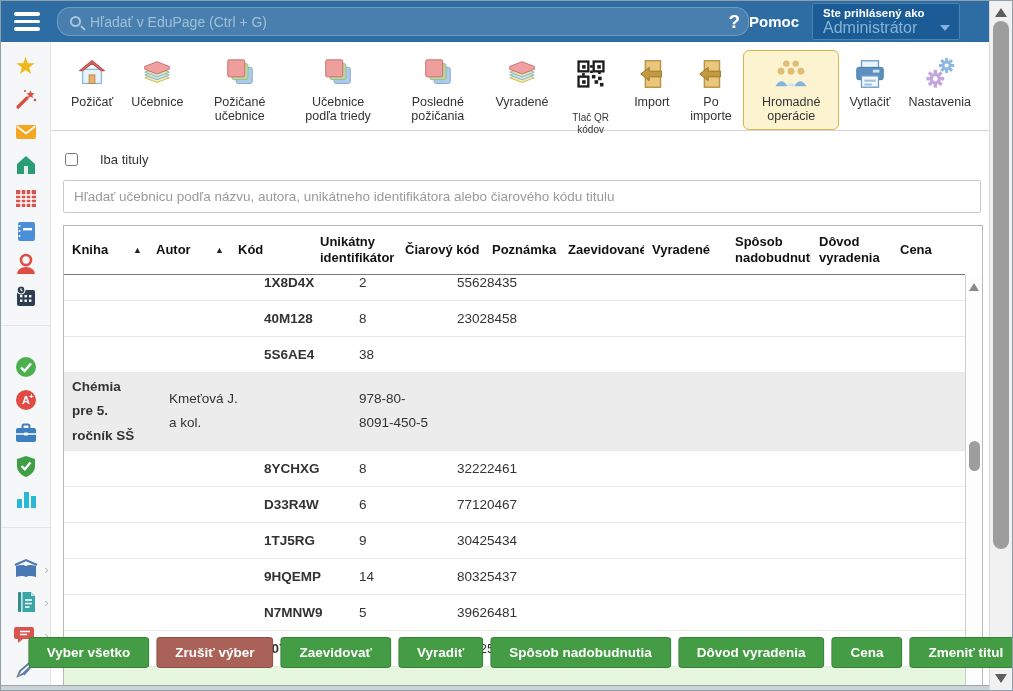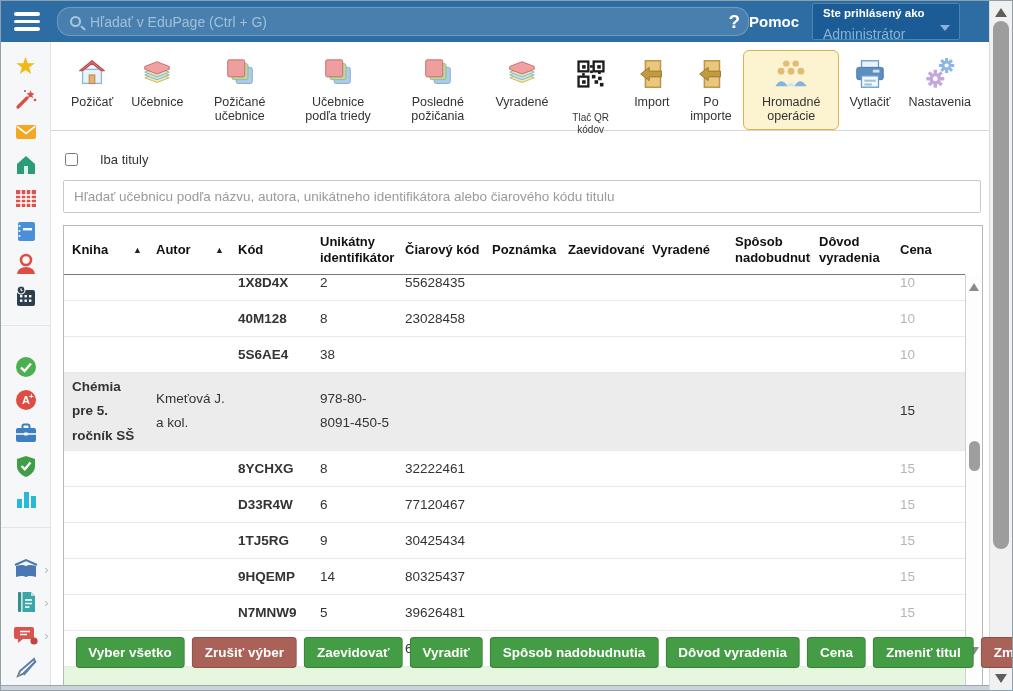--- a/index.html
+++ b/index.html
@@ -19,21 +19,21 @@
                transform:rotate(45deg); left:8px; top:9px; border-radius:1px; }
   .tsearch input { background:transparent; border:none; outline:none; color:#dce9f3; font-size:14px; width:100%; }
   .tsearch input::placeholder { color:#9fc0d8; }
   .help { position:absolute; right:190px; top:0; height:41px; display:flex; align-items:center; gap:9px; color:#fff; cursor:pointer; }
   .help .qmark { font-weight:bold; font-size:19px; }
   .help .hlabel { font-weight:bold; font-size:15px; }
   .account { position:absolute; right:29px; top:2px; width:148px; height:37px; background:#1b5c96;
              border:1px solid #49851c0; border:1px solid #4a86b2; border-radius:2px;
              padding:3px 22px 3px 10px; cursor:pointer; }
   .account .a1 { color:#fff; font-size:11.5px; font-weight:bold; }
-  .account .a2 { color:#86b3d6; font-size:14px; margin-top:7px; }
+  .account .a2 { color:#86b3d6; font-size:16px; margin-top:0; }
   .caret { position:absolute; right:9px; top:21px; width:0; height:0;
            border-left:5px solid transparent; border-right:5px solid transparent; border-top:6px solid #86b3d6; }
 
   
   .sidebar { position:absolute; left:0; top:41px; bottom:5px; width:50px; background:#f6f7f8;
              border-right:1px solid #e2e2e2; display:flex; flex-direction:column; align-items:center;
              padding-top:12px; gap:9px; }
   .sideitem { width:26px; height:24px; display:flex; align-items:center; justify-content:center;
               position:relative; cursor:pointer; flex:none; }
   .side-divider { width:50px; height:1px; background:#e4e4e4; margin:7px 0 20px; flex:none; }
@@ -66,42 +66,42 @@
   :root { --cols: 84px 82px 82px 85px 87px 76px 84px 83px 84px 81px 66px; }
   .thead { position:absolute; left:0; right:17px; top:0; height:49px; background:#fff;
            border-bottom:1px solid #777; display:grid; grid-template-columns:var(--cols);
            align-items:center; z-index:3; }
   .hcell { font-weight:bold; font-size:13px; color:#111; padding:0 4px 0 8px; line-height:1.2;
            overflow:hidden; cursor:pointer; }
   .hsort { display:flex; justify-content:space-between; align-items:center; }
   .sorticon { font-size:9px; color:#222; margin-right:2px; }
   .rows { position:absolute; left:0; right:17px; top:49px; bottom:0; overflow:hidden; }
   .trow { display:grid; grid-template-columns:var(--cols); align-items:center; min-height:36px;
-          border-bottom:1px solid #e9e9e9; font-size:13.5px; color:#333; cursor:pointer; background:#fff; }
+          border-bottom:1px solid #e9e9e9; font-size:13.5px; color:#333; cursor:pointer; background:#fff;gap:13px; }
   .trow.clip { margin-top:-10px; }
   .trow.title-row { min-height:57px; background:#ececec; line-height:1.8; }
   .trow.selected-row { min-height:46px; background:#e7f7df; }
   .cell { padding:2px 4px 2px 8px; overflow:hidden; }
   .c1{grid-column:1} .c2{grid-column:2} .c3{grid-column:3} .c4{grid-column:4} .c5{grid-column:5}
   .c6{grid-column:6} .c7{grid-column:7} .c8{grid-column:8} .c9{grid-column:9} .c10{grid-column:10} .c11{grid-column:11}
   .bold { font-weight:bold; }
   .muted { color:#b5b5b5; }
 
   
   .vscroll { position:absolute; top:49px; right:0; bottom:0; width:17px; border-left:1px solid #cfcfcf; background:#fdfdfd; z-index:4; }
   .vs-up, .vs-down { position:absolute; left:3px; width:0; height:0; cursor:pointer;
                      border-left:5.5px solid transparent; border-right:5.5px solid transparent; }
   .vs-up { top:8px; border-bottom:8px solid #8a8a8a; }
   .vs-down { bottom:30px; border-top:8px solid #8a8a8a; }
   .vs-thumb { position:absolute; left:3px; top:166px; width:11px; height:30px; background:#9e9e9e; border-radius:6px; cursor:grab; }
 
   
   .actions { position:absolute; top:636px; left:50%; transform:translateX(-44%); display:flex; gap:7px; z-index:6; white-space:nowrap; }
   .abtn { border:1px solid rgba(0,0,0,0.18); border-radius:4px; color:#fff; font-weight:bold;
-          font-size:13.5px; padding:7px 12px; cursor:pointer; font-family:"Liberation Sans",sans-serif; }
+          font-size:13.5px; padding:7px 18px; cursor:pointer; font-family:"Liberation Sans",sans-serif; }
   .abtn.green { background:#449d44; }
   .abtn.red { background:#aa6258; }
 
   
   .oscroll { position:absolute; right:0; top:0; bottom:0; width:23px; background:#f1f1f1; border-left:1px solid #dadada; }
   .os-up, .os-down { position:absolute; left:5px; width:0; height:0; cursor:pointer;
                      border-left:6.5px solid transparent; border-right:6.5px solid transparent; }
   .os-up { top:7px; border-bottom:9px solid #5d5d5d; }
   .os-down { bottom:7px; border-top:9px solid #5d5d5d; }
   .os-thumb { position:absolute; left:3px; top:20px; height:528px; width:16px; background:#9d9d9d; border-radius:8px; cursor:grab; }

